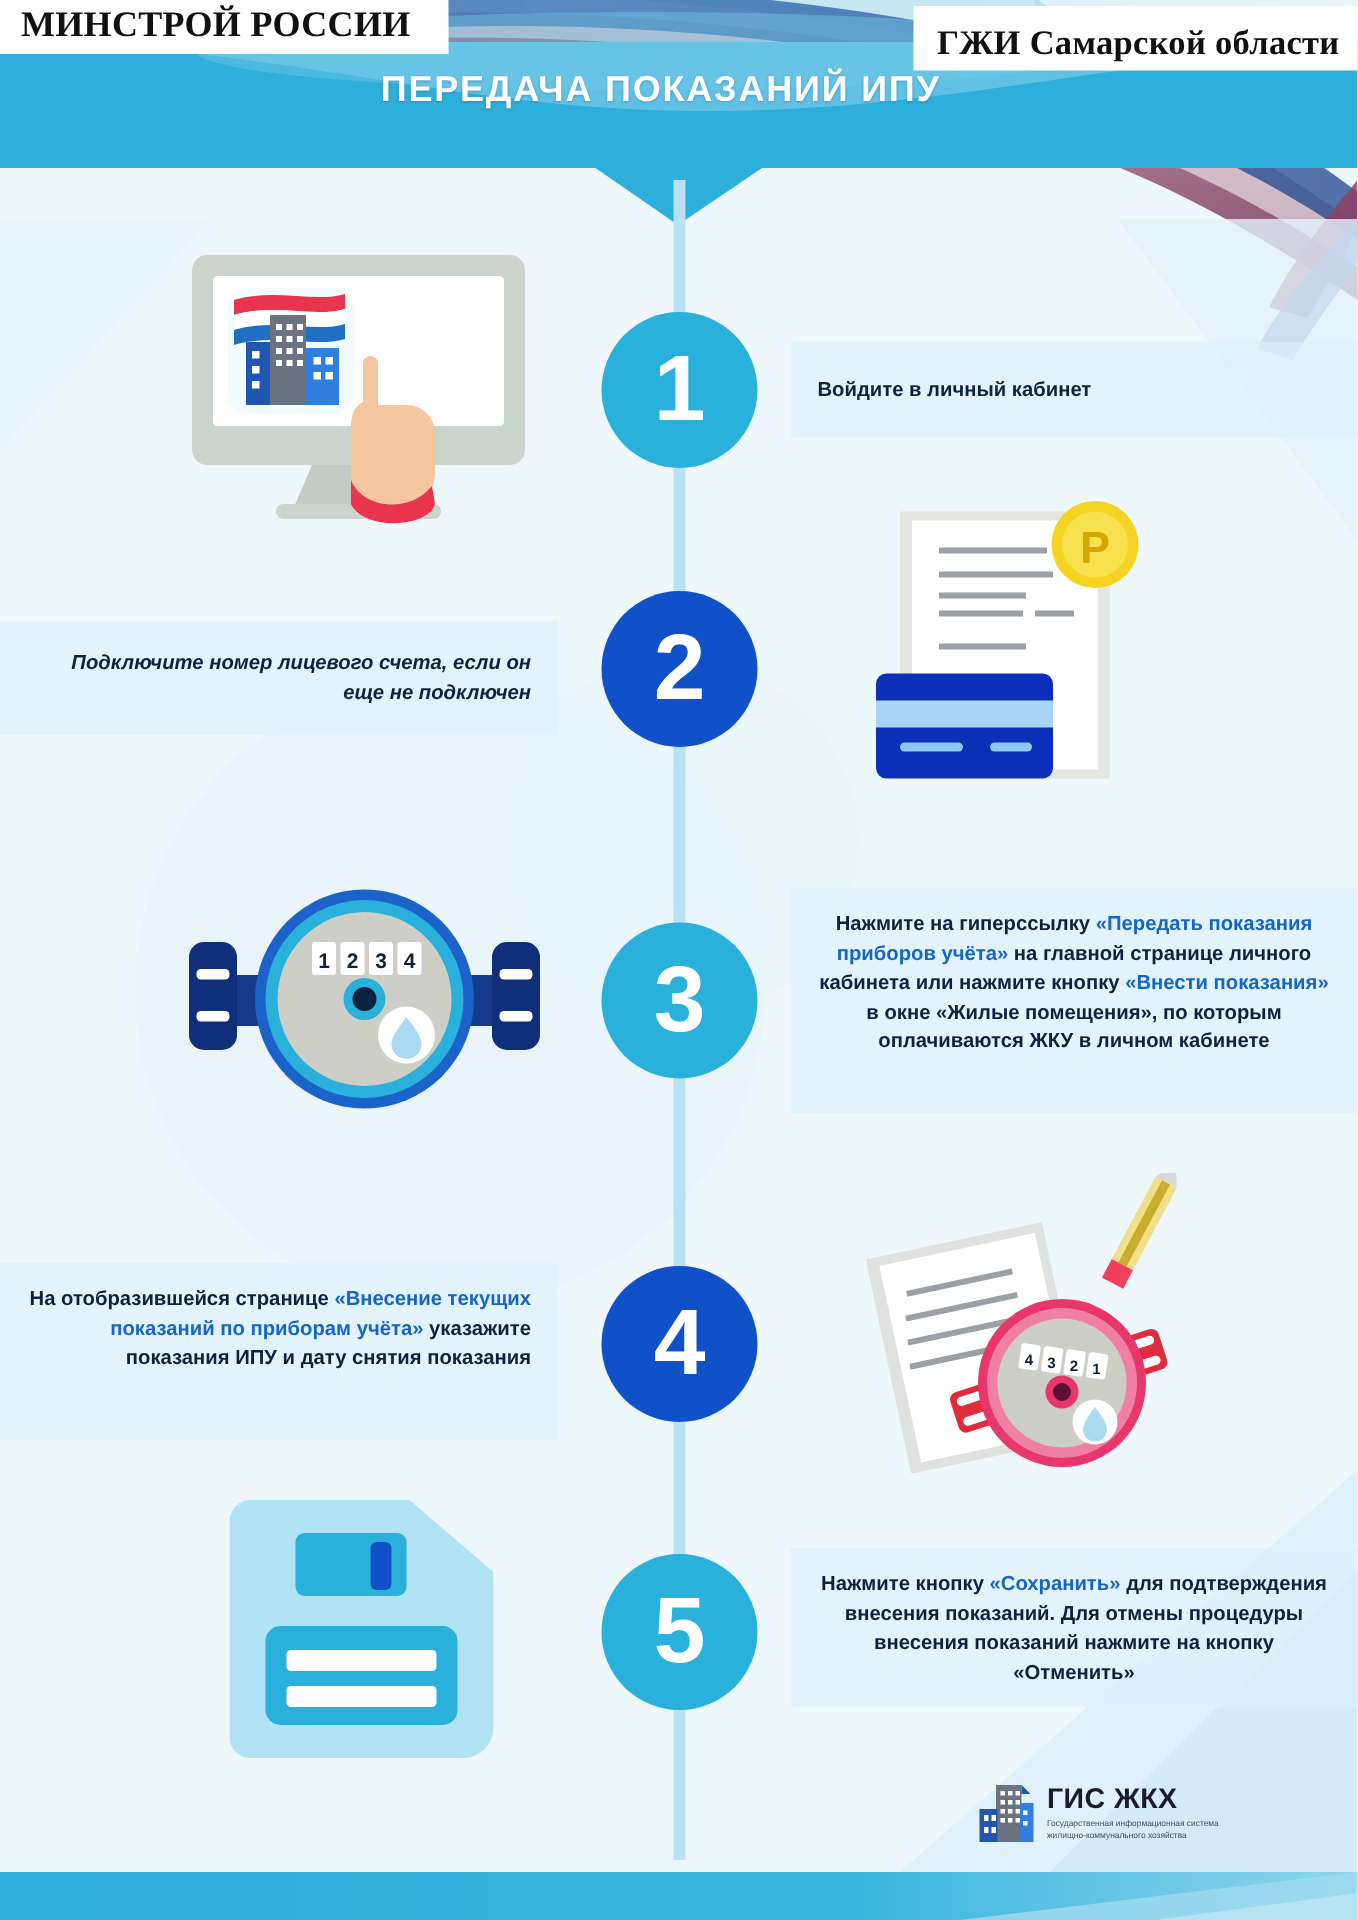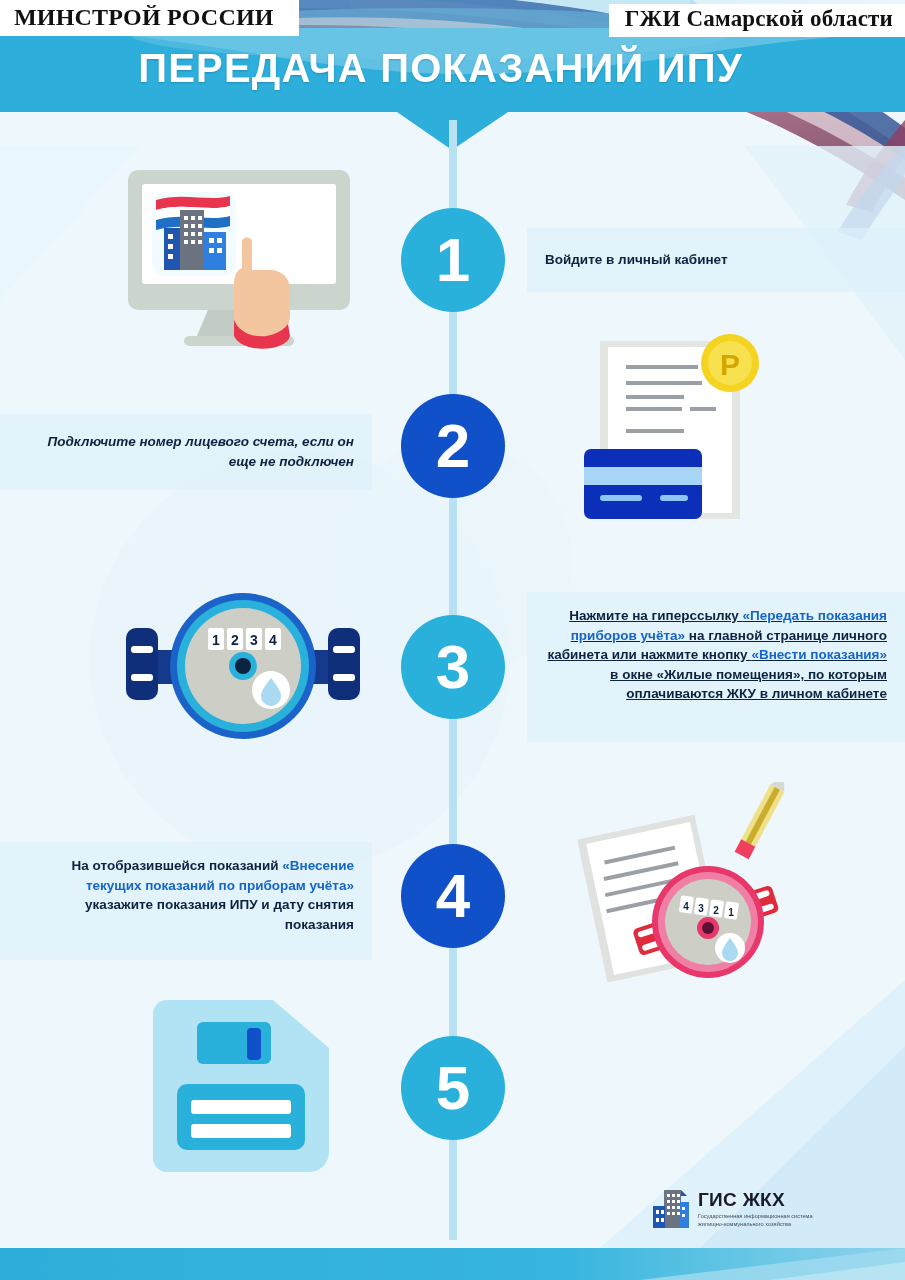--- a/index.html
+++ b/index.html
@@ -15,25 +15,25 @@
   
   .bg-svg { position:absolute; left:0; top:0; width:905px; height:1280px; }
 
   
   .hdr-label {
     position:absolute; background:#ffffff; color:#111;
     font-family:"Liberation Serif", serif; font-weight:700;
     white-space:nowrap; z-index:40; line-height:1;
   }
   #hdr-left  { left:0px;   top:0px; padding:5px 25px 7px 14px; font-size:24px; letter-spacing:.2px; }
-  #hdr-right { right:0px;  top:4px; padding:3px 12px 7px 16px; font-size:23px; letter-spacing:.2px; }
+  #hdr-right { right:0px;  top:4px; padding:13px 12px 7px 16px; font-size:23px; letter-spacing:.2px; }
 
   .hdr-title {
     position:absolute; left:0; top:46px; width:881px; text-align:center;
-    z-index:42; color:#ffffff; font-size:40px; font-weight:700;
+    z-index:42; color:#ffffff; font-size:24px; font-weight:700;
     letter-spacing:1.2px; font-family:"Liberation Sans", sans-serif;
     text-shadow:0 1px 2px rgba(0,70,120,.30);
   }
 
   
   .spine { position:absolute; left:449px; top:120px; width:8px; height:1120px; background:#b8e2f4; z-index:5; }
 
   
   .circle {
     position:absolute; width:104px; height:104px; border-radius:50%;
@@ -44,21 +44,21 @@
   .c-light { background:#29b0db; }
   .c-dark  { background:#1050c8; }
 
   
   .panel {
     position:absolute; z-index:18; color:#0c2340;
     font-size:13.5px; line-height:1.45; font-weight:700;
     background:rgba(219,240,250,.62);
     padding:14px 18px;
   }
-  .panel.right { text-align:right; }
+  .panel.right { text-align:center; }
   .panel.left  { text-align:right; }
   .panel .hl { color:#1565c8; }
 
   
   .ill { position:absolute; z-index:15; }
 
   
   .logo-wrap { position:absolute; z-index:30; display:flex; align-items:center; gap:7px; }
   .logo-txt-main { font-size:19px; font-weight:700; color:#1b1b2b; letter-spacing:.3px; line-height:1; font-family:"Liberation Sans", sans-serif; }
   .logo-txt-sub  { font-size:5.6px; color:#4a4a58; line-height:1.5; margin-top:3px; font-family:"Liberation Sans", sans-serif; }
@@ -230,21 +230,21 @@
         <text x="136" y="57" font-size="14" font-weight="700" fill="#0c2340" text-anchor="middle" font-family="Liberation Sans, sans-serif">3</text>
         <text x="155" y="57" font-size="14" font-weight="700" fill="#0c2340" text-anchor="middle" font-family="Liberation Sans, sans-serif">4</text>
       </g>
       <circle cx="125" cy="78" r="14" fill="#29b0db"></circle>
       <circle cx="125" cy="78" r="8" fill="#0c2340"></circle>
       <circle cx="153" cy="102" r="19" fill="#ffffff"></circle>
       <path d="M153 90 C 160 99 163 104 163 108 A 10 10 0 0 1 143 108 C 143 104 146 99 153 90 Z" fill="#a9daf2"></path>
     </svg>
   </div>
   <div class="circle c-light" style="left:401px; top:615px;">3</div>
-  <div class="panel right" style="left:527px; top:592px; width:378px; min-height:150px;text-decoration:underline;">
+  <div class="panel right" style="left:527px; top:592px; width:378px; min-height:150px;">
     <span><span>Нажмите на гиперссылку </span><span class="hl">«Передать показания приборов учёта»</span><span> на главной странице личного кабинета или нажмите кнопку </span><span class="hl">«Внести показания»</span><span> в окне «Жилые помещения», по которым оплачиваются ЖКУ в личном кабинете</span></span>
   </div>
 
   <div class="ill" style="left:578px; top:782px; width:240px; height:200px;">
     <svg viewBox="0 0 240 200" width="240" height="200">
 
       <g transform="rotate(-12 90 110)">
         <rect x="12" y="40" width="120" height="146" fill="#dfe2de"></rect>
         <rect x="20" y="46" width="106" height="134" fill="#ffffff"></rect>
         <g fill="#9aa0a6">
@@ -286,34 +286,37 @@
         </g>
         <circle cx="70" cy="62" r="11" fill="#e8376b"></circle>
         <circle cx="70" cy="62" r="6" fill="#5b1035"></circle>
         <circle cx="92" cy="82" r="15" fill="#ffffff"></circle>
         <path d="M92 72 C 98 80 100 84 100 87 A 8 8 0 0 1 84 87 C 84 84 86 80 92 72 Z" fill="#a9daf2"></path>
       </g>
     </svg>
   </div>
   <div class="circle c-dark" style="left:401px; top:844px;">4</div>
   <div class="panel left" style="left:0px; top:842px; width:372px; min-height:118px;">
-    <span><span>На отобразившейся показаний </span><span class="hl">«Внесение текущих показаний по приборам учёта»</span><span> указажите показания ИПУ и дату снятия показания</span></span>
+    <span><span>На отобразившейся странице </span><span class="hl">«Внесение текущих показаний по приборам учёта»</span><span> указажите показания ИПУ и дату снятия показания</span></span>
   </div>
 
   <div class="ill" style="left:153px; top:1000px; width:176px; height:172px;">
     <svg viewBox="0 0 176 172" width="176" height="172">
       <path d="M14 0 H120 L176 48 V152 A20 20 0 0 1 156 172 H14 A14 14 0 0 1 0 158 V14 A14 14 0 0 1 14 0 Z" fill="#b2e3f4"></path>
       <rect x="44" y="22" width="74" height="42" rx="6" fill="#29b0db"></rect>
       <rect x="94" y="28" width="14" height="32" rx="4" fill="#1050c8"></rect>
       <rect x="24" y="84" width="128" height="66" rx="10" fill="#29b0db"></rect>
       <rect x="38" y="100" width="100" height="14" rx="3" fill="#ffffff"></rect>
       <rect x="38" y="124" width="100" height="14" rx="3" fill="#ffffff"></rect>
     </svg>
   </div>
   <div class="circle c-light" style="left:401px; top:1036px;">5</div>
+  <div class="panel right" style="left:527px; top:1032px; width:378px; min-height:104px;">
+    <span><span>Нажмите кнопку </span><span class="hl">«Сохранить»</span><span> для подтверждения внесения показаний. Для отмены процедуры внесения показаний нажмите на кнопку «Отменить»</span></span>
+  </div>
 
   <div class="logo-wrap" style="left:651px; top:1188px;">
     <svg width="40" height="42" viewBox="0 0 40 42">
       <rect x="13" y="2" width="17" height="38" fill="#6b7280"></rect>
       <polygon points="30,2 36,8 30,8" fill="#1f56b0"></polygon>
       <rect x="2" y="18" width="12" height="22" fill="#1f56b0"></rect>
       <rect x="29" y="14" width="9" height="26" fill="#2f7fe0"></rect>
       <g fill="#ffffff">
         <rect x="16" y="6" width="3" height="3"></rect>
           <rect x="21" y="6" width="3" height="3"></rect>

